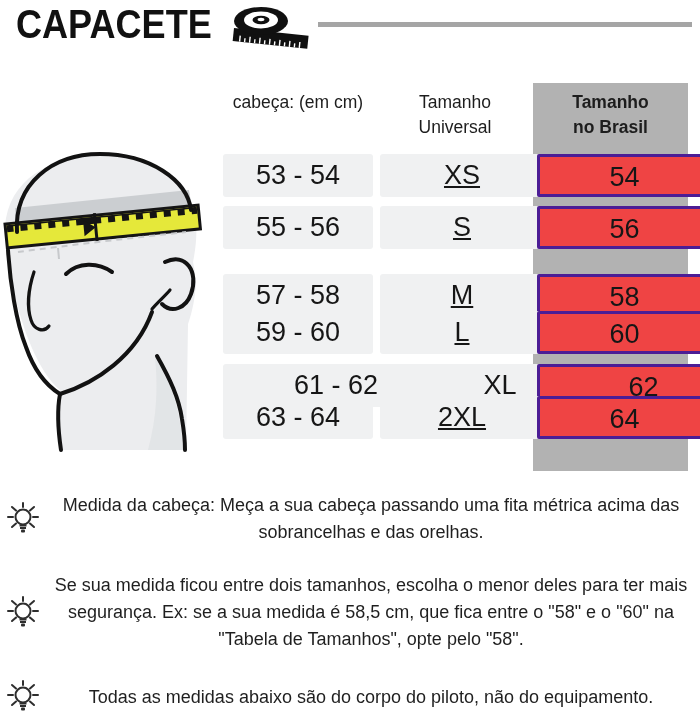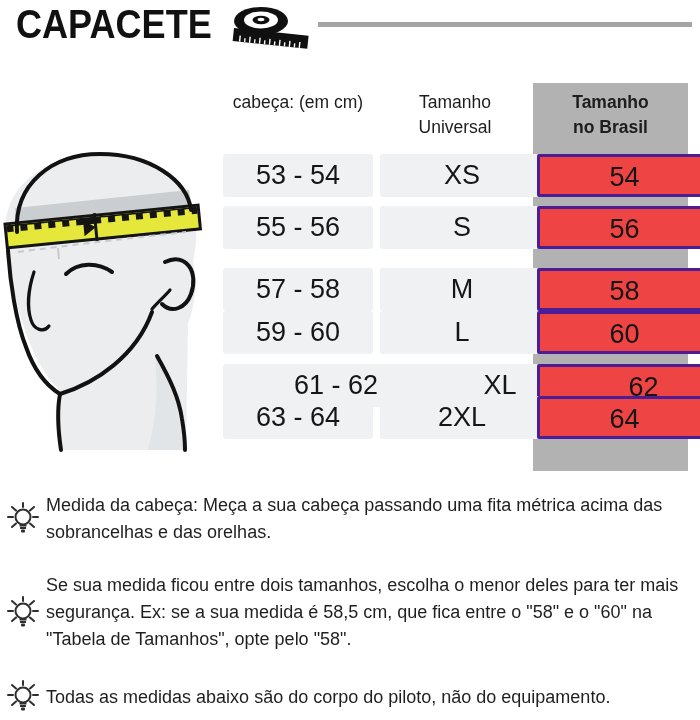--- a/index.html
+++ b/index.html
@@ -25,28 +25,28 @@
   .col3-bg{left:533px;top:83px;width:155px;height:388px;background:#b2b2b2;}
   .th{top:90px;font-size:17.5px;line-height:25px;text-align:center;color:#1d1d1d;}
   .th1{left:223px;width:150px;}
   .th2{left:380px;width:150px;}
   .th3{left:533px;width:155px;font-weight:700;}
   .cell{
     height:43px;line-height:43px;text-align:center;font-size:27px;color:#161616;
     background:#f0f1f2;border-radius:3px;
   }
   .c1{left:223px;width:150px;}
-  .c2{left:380px;width:164px;}
+  .c2{left:380px;width:164px;text-decoration:underline;}
   .c3{left:537px;width:175px;background:#ef4444;border:3px solid #4c1d95;
       box-sizing:border-box;line-height:41px;border-radius:2px;}
-  .r0{top:154px;} .r1{top:206px;} .r2{top:268px;} .r3{top:311px;} .r4{top:364px;padding-left:38px;} .r5{top:396px;}
+  .r0{top:154px;} .r1{top:206px;} .r2{top:274px;} .r3{top:311px;} .r4{top:364px;padding-left:38px;} .r5{top:396px;}
 
   
   .tips{left:6px;top:492px;width:692px;}
-  .tip{display:flex;align-items:center;margin-bottom:26px;}
+  .tip{display:flex;align-items:center;margin-bottom:26px;text-align:center;}
   .tip-icon{flex:0 0 40px;width:40px;display:flex;justify-content:flex-start;}
   .tip-text{font-size:18px;line-height:27px;color:#1f1f1f;width:650px;}
 </style>
 </head>
 <body>
 
 <div class="abs title">CAPACETE</div>
 
 <svg class="abs tape-icon" width="80" height="46" viewBox="0 0 80 46">
   <g transform="translate(3,22) rotate(6)">

